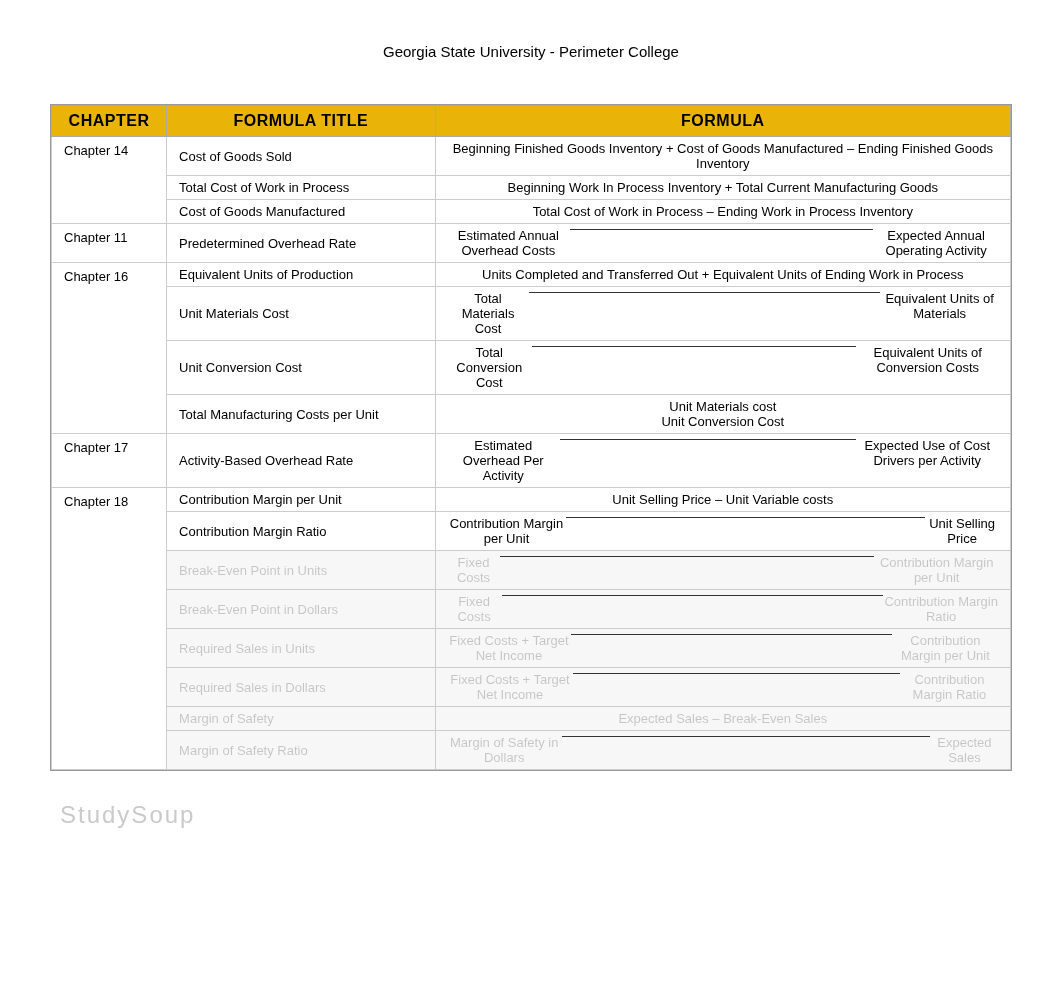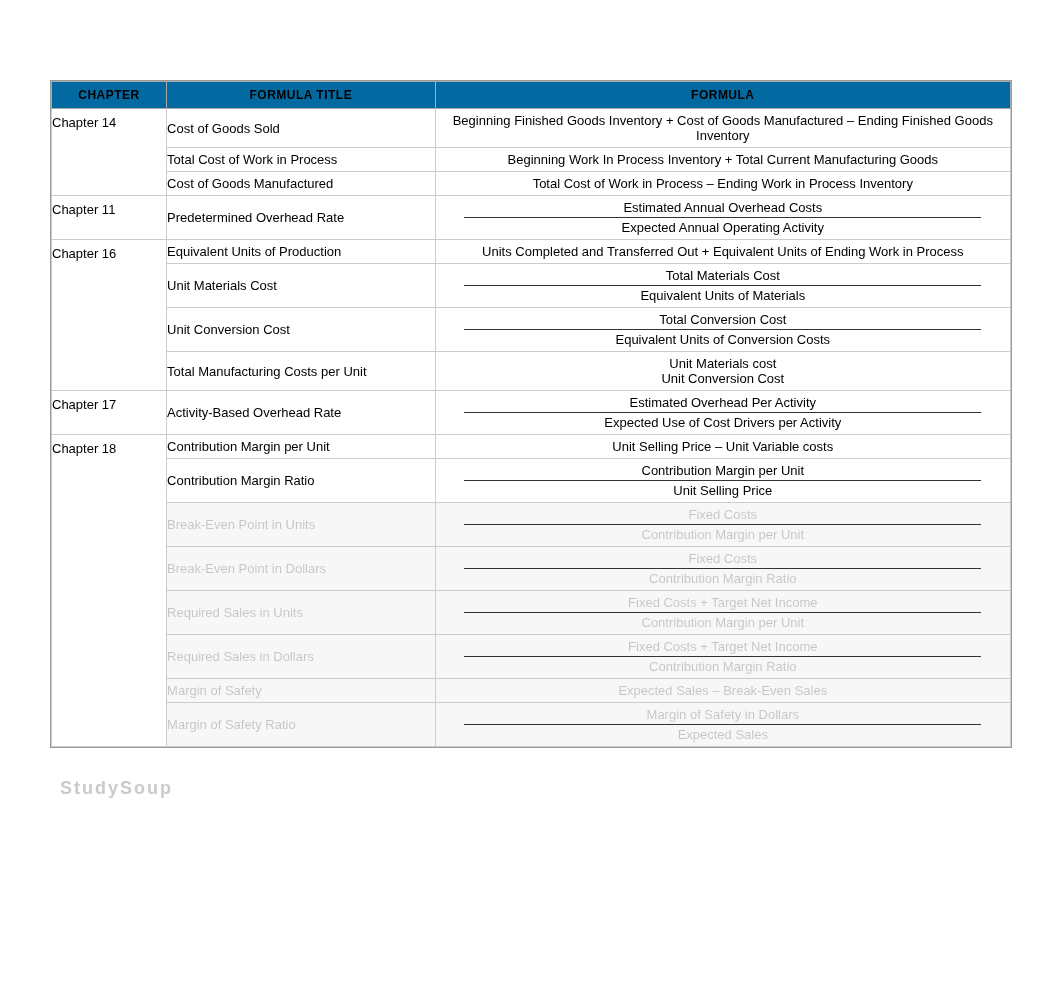--- a/index.html
+++ b/index.html
@@ -42,32 +42,32 @@
       margin: 10px 50px;
       border: 1px solid #999;
     }
 
     table {
       width: 100%;
       border-collapse: collapse;
     }
 
     thead tr th {
-      background: #0369a1;
+      background: #eab308;
       border: 1px solid #aaa;
       padding: 6px 10px;
       text-align: center;
       font-weight: bold;
-      font-size: 12px;
+      font-size: 16px;
       letter-spacing: 0.5px;
     }
 
     tbody tr td {
       border: 1px solid #ccc;
-      padding: 4px 0;
+      padding: 4px 12px;
       vertical-align: middle;
     }
 
     .col-chapter {
       width: 12%;
     }
 
     .col-title {
       width: 28%;
     }
@@ -88,29 +88,28 @@
       background: rgba(200,200,200,0.15);
     }
 
     .watermark-area {
       margin: 20px 50px;
       padding: 10px;
     }
 
     .watermark-text {
       color: rgba(150,150,150,0.5);
-      font-size: 18px;
-      font-weight: bold;
+      font-size: 24px;
+      font-weight: normal;
       letter-spacing: 2px;
     }
 
     .fraction-container {
       display: flex;
-      flex-direction: column;
-      align-items: center;
+      align-items: flex-start;
       gap: 1px;
     }
 
     .fraction-top {
       text-align: center;
     }
 
     .fraction-bottom {
       text-align: center;
     }
@@ -119,20 +118,21 @@
       border-top: 1px solid #333;
       width: 90%;
       margin: 1px auto;
     }
   </style>
 </head>
 <body>
 
 <div>
   <div class="page-header">
+    <div class="university-name">Georgia State University - Perimeter College</div>
   </div>
 </div>
 
 <div class="table-container">
   <table>
     <thead>
       <tr>
         <th class="col-chapter">CHAPTER</th>
         <th class="col-title">FORMULA TITLE</th>
         <th class="col-formula">FORMULA</th>

